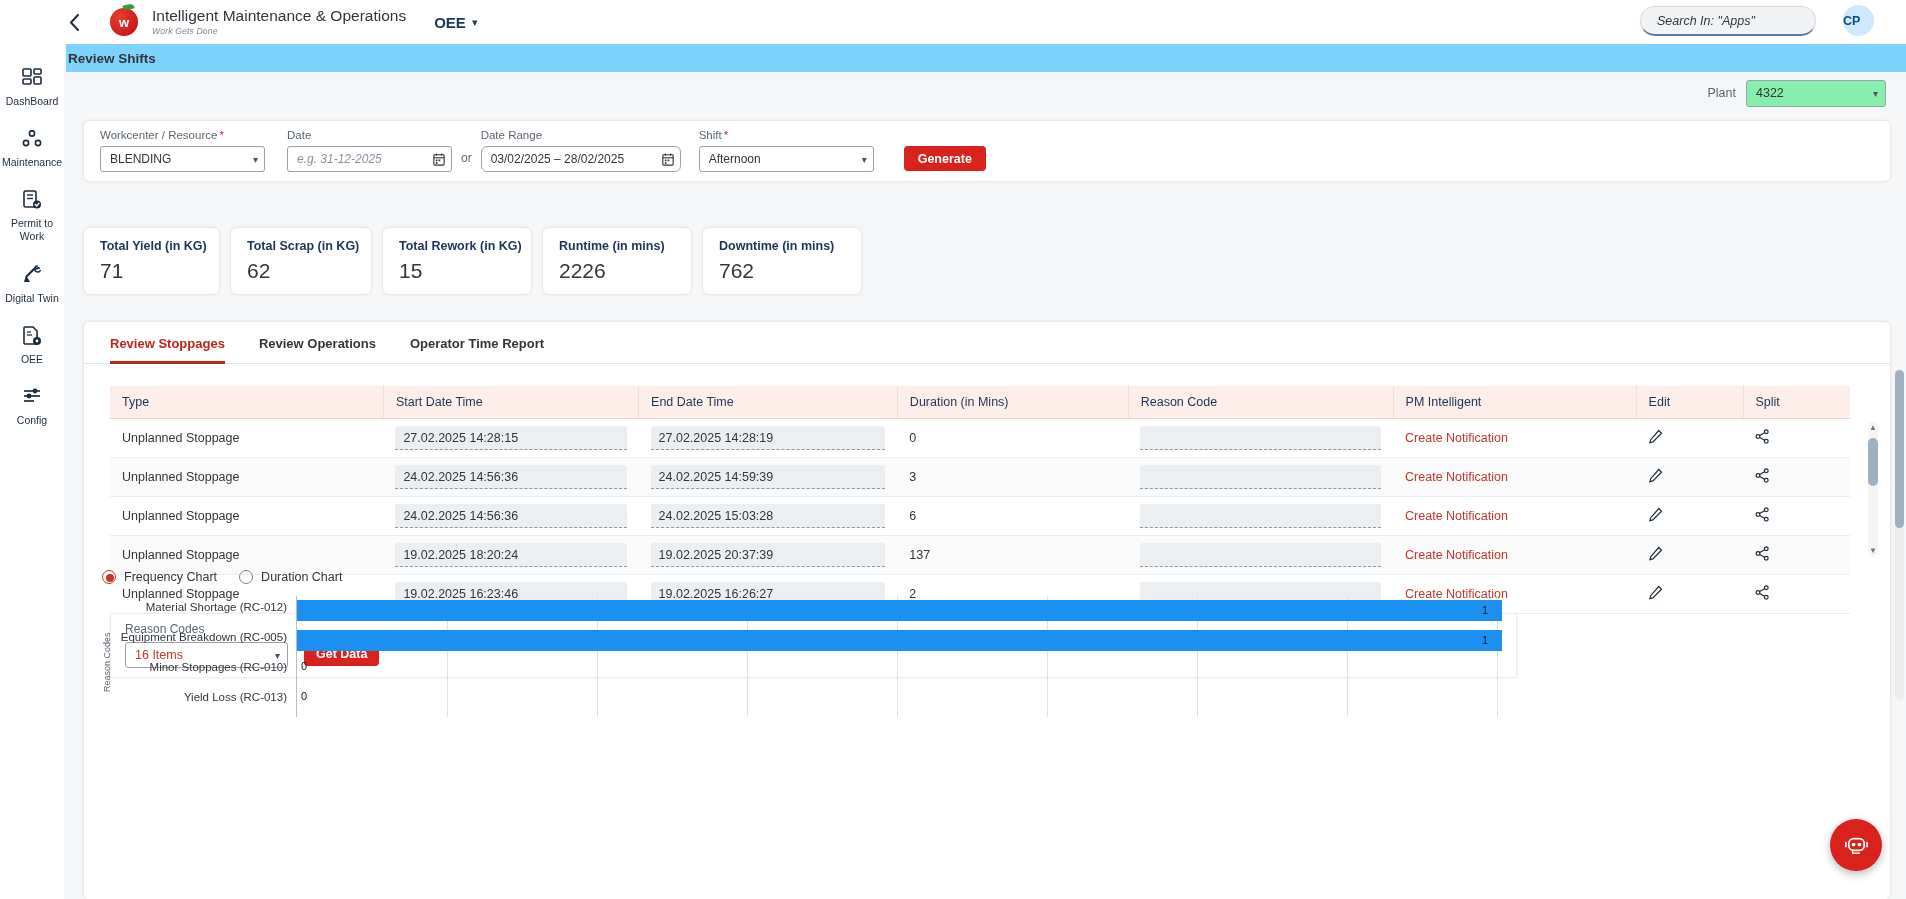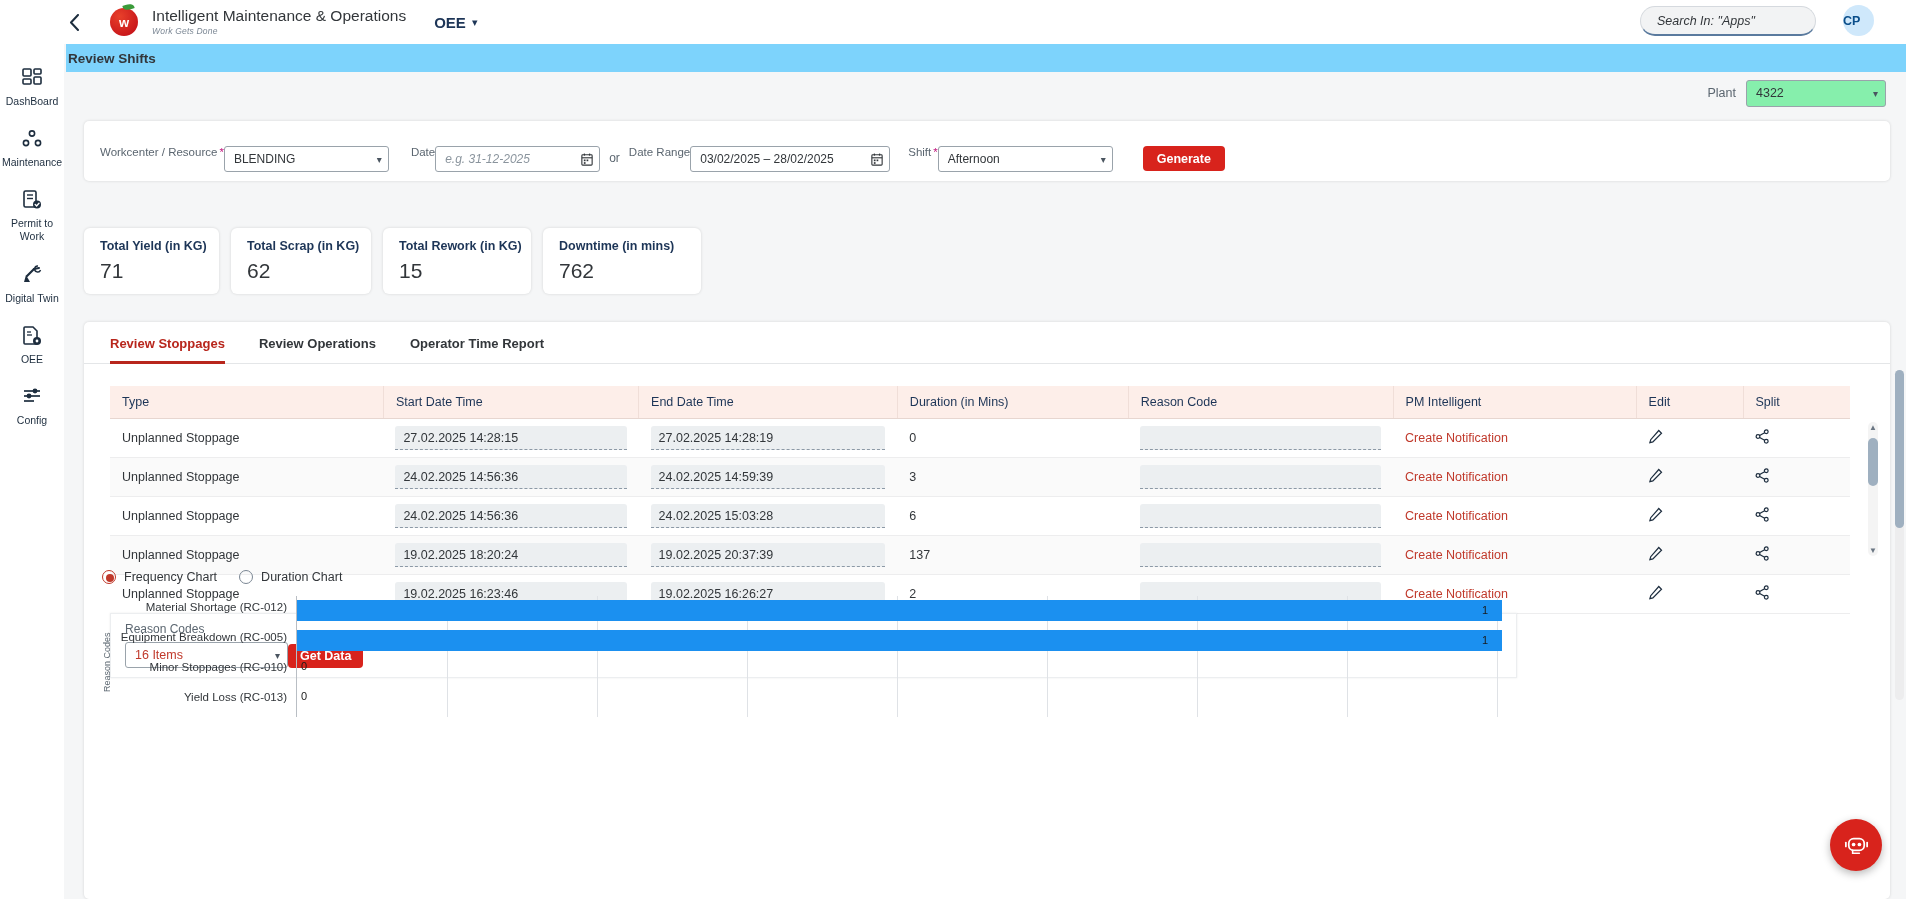--- a/index.html
+++ b/index.html
@@ -93,21 +93,21 @@
     padding: 0 7px 0 9px; font-size: 12.5px; color: #32363a; cursor: pointer;
   }
   .sel .cv { color: #4a5560; font-size: 10px; }
 
   
   .filter-card {
     position: absolute; left: 84px; top: 121px; width: 1806px; height: 60px;
     background: #fff; border-radius: 5px; box-shadow: 0 0 3px rgba(0,0,0,.14);
   }
   .filters { display: flex; align-items: flex-end; height: 100%; padding: 0 0 0 16px; gap: 0; }
-  .fg { display: flex; flex-direction: row; margin-bottom: 9px; }
+  .fg { display: flex; flex-direction: column; margin-bottom: 9px; }
   .fg-label { font-size: 11.5px; color: #5b6670; margin-bottom: 5px; }
   .req { color: #c0157d; margin-left: 2px; }
   .fld {
     height: 26px; border: 1px solid #9aa3ab; border-radius: 3px; background: #fff;
     display: flex; align-items: center; justify-content: space-between;
     padding: 0 6px 0 9px; font-size: 12px; color: #32363a;
   }
   .fld.placeholder-txt { color: #8a949d; font-style: italic; }
   .cal-ico { width: 12px; height: 13px; }
   .or-text { font-size: 12px; color: #5b6670; margin: 0 9px 16px; }
@@ -168,21 +168,21 @@
   .tbl-thumb { position: absolute; top: 16px; left: 0; width: 10px; height: 48px; background: #9fb0c0; border-radius: 5px; }
   .sc-arrow { position: absolute; left: 1px; font-size: 8px; color: #6a7683; }
 
   
   .rc-panel {
     position: absolute; left: 110px; top: 613px; width: 1407px; height: 65px;
     background: #fff; border: 1px solid #eceef0; box-shadow: 0 0 2px rgba(0,0,0,.08);
     padding: 8px 0 0 14px;
   }
   .rc-label { font-size: 12px; color: #5b6670; margin-bottom: 6px; }
-  .rc-row { display: flex; align-items: flex-end; }
+  .rc-row { display: flex; align-items: flex-start; gap: 16px; }
   .rc-sel {
     width: 163px; height: 26px; border: 1px solid #9aa3ab; border-radius: 3px;
     display: flex; align-items: center; justify-content: space-between;
     padding: 0 7px 0 9px; font-size: 12.5px; color: #c0392b; cursor: pointer;
   }
   .btn-getdata {
     background: #d8231c; color: #fff; border: none; border-radius: 4px;
     height: 24px; padding: 0 12px; font-size: 12.5px; font-weight: bold;
     font-family: "Liberation Sans", sans-serif; cursor: pointer;
   }
@@ -374,21 +374,21 @@
           <rect x="6.5" y="7.5" width="2" height="2" fill="#32363a"></rect>
           <rect x="3.3" y="10.6" width="2" height="2" fill="#32363a"></rect>
         </svg>
       </div>
     </div>
 
     <div class="or-text">or</div>
 
     <div class="fg">
       <div class="fg-label">Date Range</div>
-      <div class="fld" style="width:200px;">
+      <div class="fld" style="width:200px;border-radius:6px;">
         <span>03/02/2025 – 28/02/2025</span>
         <svg class="cal-ico" viewBox="0 0 14 15">
           <rect x="1" y="2" width="12" height="12" rx="1" stroke="#32363a" stroke-width="1.3" fill="none"></rect>
           <line x1="1" y1="5.5" x2="13" y2="5.5" stroke="#32363a" stroke-width="1.3"></line>
           <line x1="4" y1="0.6" x2="4" y2="3" stroke="#32363a" stroke-width="1.5"></line>
           <line x1="10" y1="0.6" x2="10" y2="3" stroke="#32363a" stroke-width="1.5"></line>
           <rect x="3.3" y="7.5" width="2" height="2" fill="#32363a"></rect>
           <rect x="6.5" y="7.5" width="2" height="2" fill="#32363a"></rect>
           <rect x="3.3" y="10.6" width="2" height="2" fill="#32363a"></rect>
         </svg>
@@ -414,20 +414,24 @@
     <div class="kpi-title">Total Yield (in KG)</div>
     <div class="kpi-val">71</div>
   </div>
   <div class="kpi" style="width:140px;">
     <div class="kpi-title">Total Scrap (in KG)</div>
     <div class="kpi-val">62</div>
   </div>
   <div class="kpi" style="width:148px;">
     <div class="kpi-title">Total Rework (in KG)</div>
     <div class="kpi-val">15</div>
+  </div>
+  <div class="kpi" style="width:148px;">
+    <div class="kpi-title">Runtime (in mins)</div>
+    <div class="kpi-val">2226</div>
   </div>
   <div class="kpi" style="width:158px;">
     <div class="kpi-title">Downtime (in mins)</div>
     <div class="kpi-val">762</div>
   </div>
 </div>
 
 <div class="content-card">
 
   <div class="tabs">

